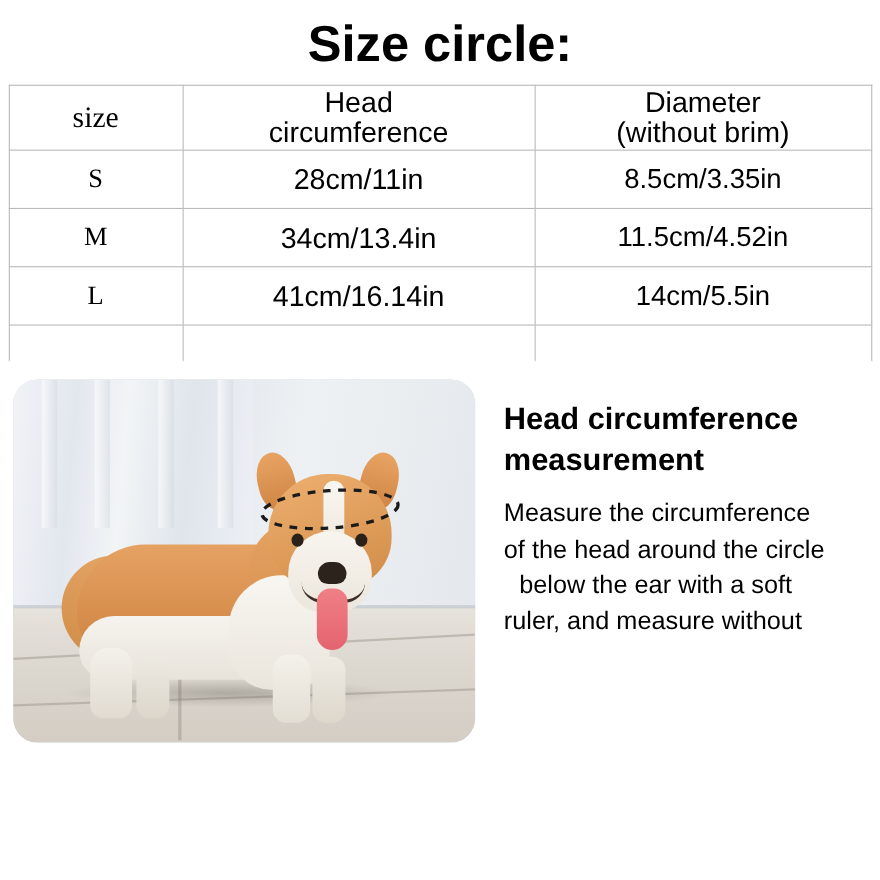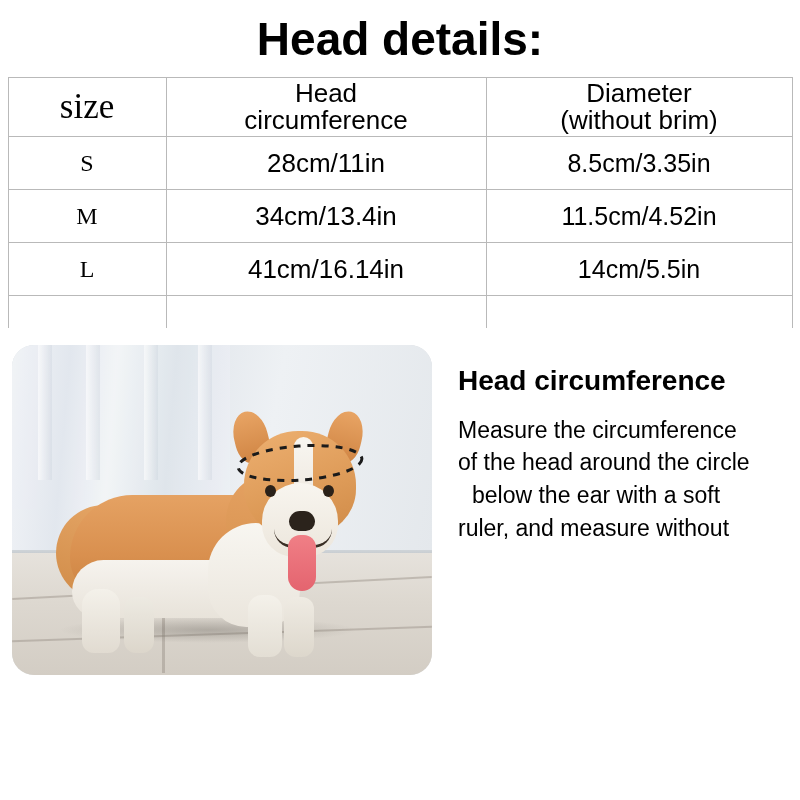--- a/index.html
+++ b/index.html
@@ -57,21 +57,21 @@
   .size-table td {
     height: 48px;
   }
   .col-size { width: 158px; }
   .col-head { width: 320px; }
   .col-diam { width: 306px; }
 
   .th-size {
     font-family: "Liberation Serif", serif;
     font-weight: bold;
-    font-size: 35px;
+    font-size: 27px;
   }
   .th-head, .th-diam {
     font-size: 26px;
     line-height: 1.05;
     margin-left: 16px;
   }
   .cell-size {
     font-family: "Liberation Serif", serif;
     font-size: 24px;
   }
@@ -328,21 +328,21 @@
     stroke: #1b1b1b;
     stroke-width: 3;
     stroke-dasharray: 7 7;
   }
 </style>
 </head>
 <body>
 
 <div class="page">
 
-  <div class="title">Head details:</div>
+  <div class="title">Size circle:</div>
 
   <table class="size-table">
     <colgroup>
       <col class="col-size">
       <col class="col-head">
       <col class="col-diam">
     </colgroup>
     <thead>
       <tr>
         <th class="th-size">size</th>
@@ -423,20 +423,21 @@
 
         <svg class="measure-svg" viewBox="0 0 420 330">
           <ellipse class="dash-ellipse" cx="288" cy="118" rx="62" ry="17" transform="rotate(-4 288 118)"></ellipse>
         </svg>
       </div>
     </div>
 
     <div class="info">
       <div class="info-title">
         <span>Head circumference</span><br>
+        <span>measurement</span>
       </div>
       <div class="info-body">
         <span class="ln">Measure the circumference</span>
         <span class="ln">of the head around the circle</span>
         <span class="ln indent">below the ear with a soft</span>
         <span class="ln">ruler, and measure without</span>
       </div>
     </div>
 
   </div>

